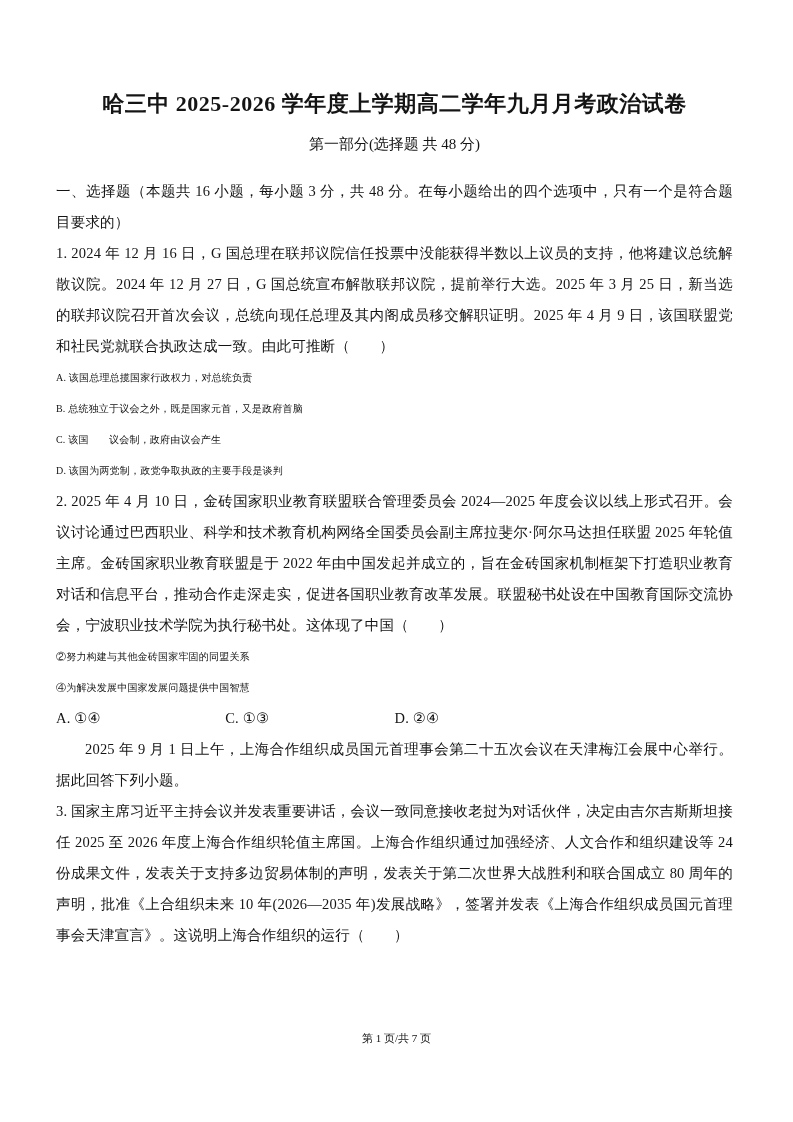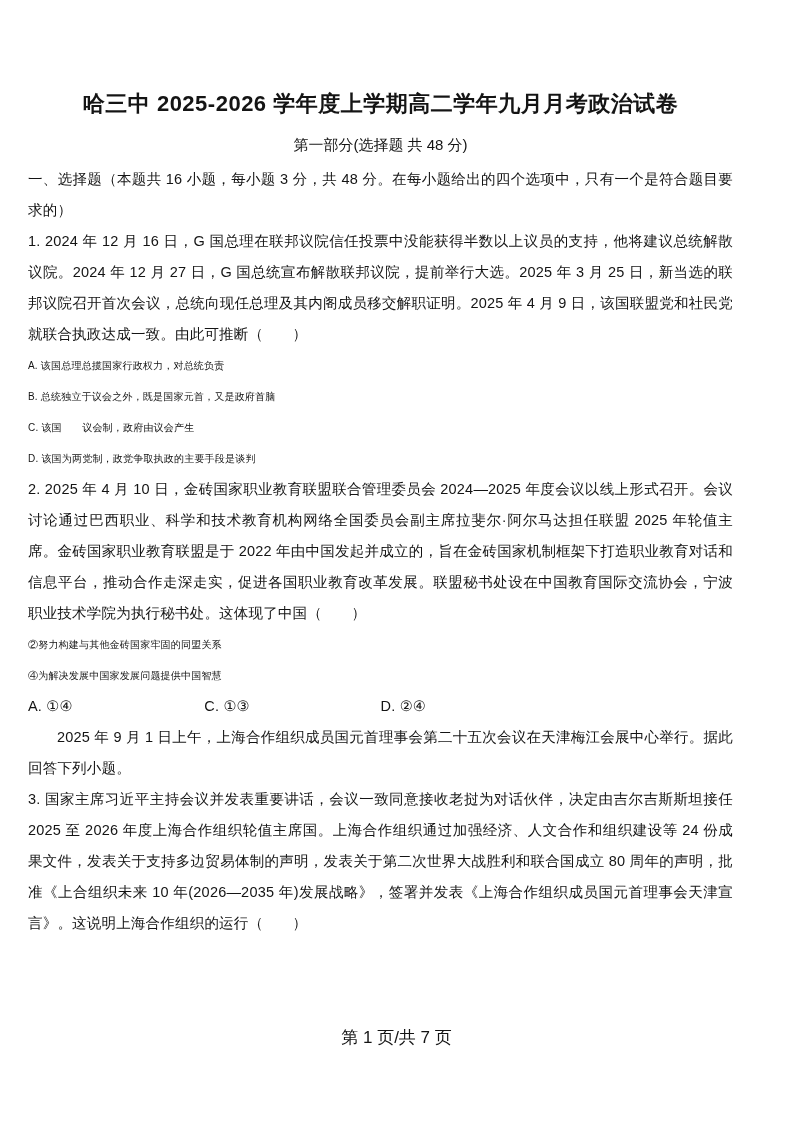--- a/index.html
+++ b/index.html
@@ -2,22 +2,22 @@
 <html><head>
 <meta charset="utf-8">
 <style>
   html, body { margin: 0; padding: 0; background: #ffffff; }
   .page {
     position: relative;
     width: 793px;
     height: 1122px;
     background: #ffffff;
     box-sizing: border-box;
-    padding: 88px 60px 0 28px;
-    font-family: Liberation Sans, sans-serif;
+    padding: 88px 60px 0 56px;
+    font-family: Liberation Serif, serif;
     color: #141414;
     overflow: hidden;
   }
   .title {
     margin: 0;
     font-size: 22px;
     font-weight: bold;
     text-align: center;
     line-height: 32px;
     letter-spacing: 0.5px;
@@ -28,21 +28,21 @@
     text-align: center;
     line-height: 31px;
   }
   .para {
     margin: 0;
     font-size: 14.5px;
     line-height: 31px;
     text-align: justify;
     letter-spacing: 0.2px;
   }
-  .section-instructions { margin-top: 4px; }
+  .section-instructions { margin-top: 16px; }
   .opt-line {
     margin: 0;
     font-size: 10px;
     line-height: 31px;
     letter-spacing: 0.2px;
   }
   .first-indent { text-indent: 2em; }
   .choice-row {
     display: flex;
     font-size: 14.5px;
@@ -50,21 +50,21 @@
     letter-spacing: 0.2px;
     align-items: center;
   }
   .choice-cell { width: 25%; }
   .page-footer {
     position: absolute;
     top: 1028px;
     left: 0;
     right: 0;
     text-align: center;
-    font-size: 17px;
+    font-size: 11px;
     line-height: 20px;
   }
 </style>
 </head>
 <body>
 
 <div class="page">
 
   <h1 class="title">哈三中 2025-2026 学年度上学期高二学年九月月考政治试卷</h1>
 

